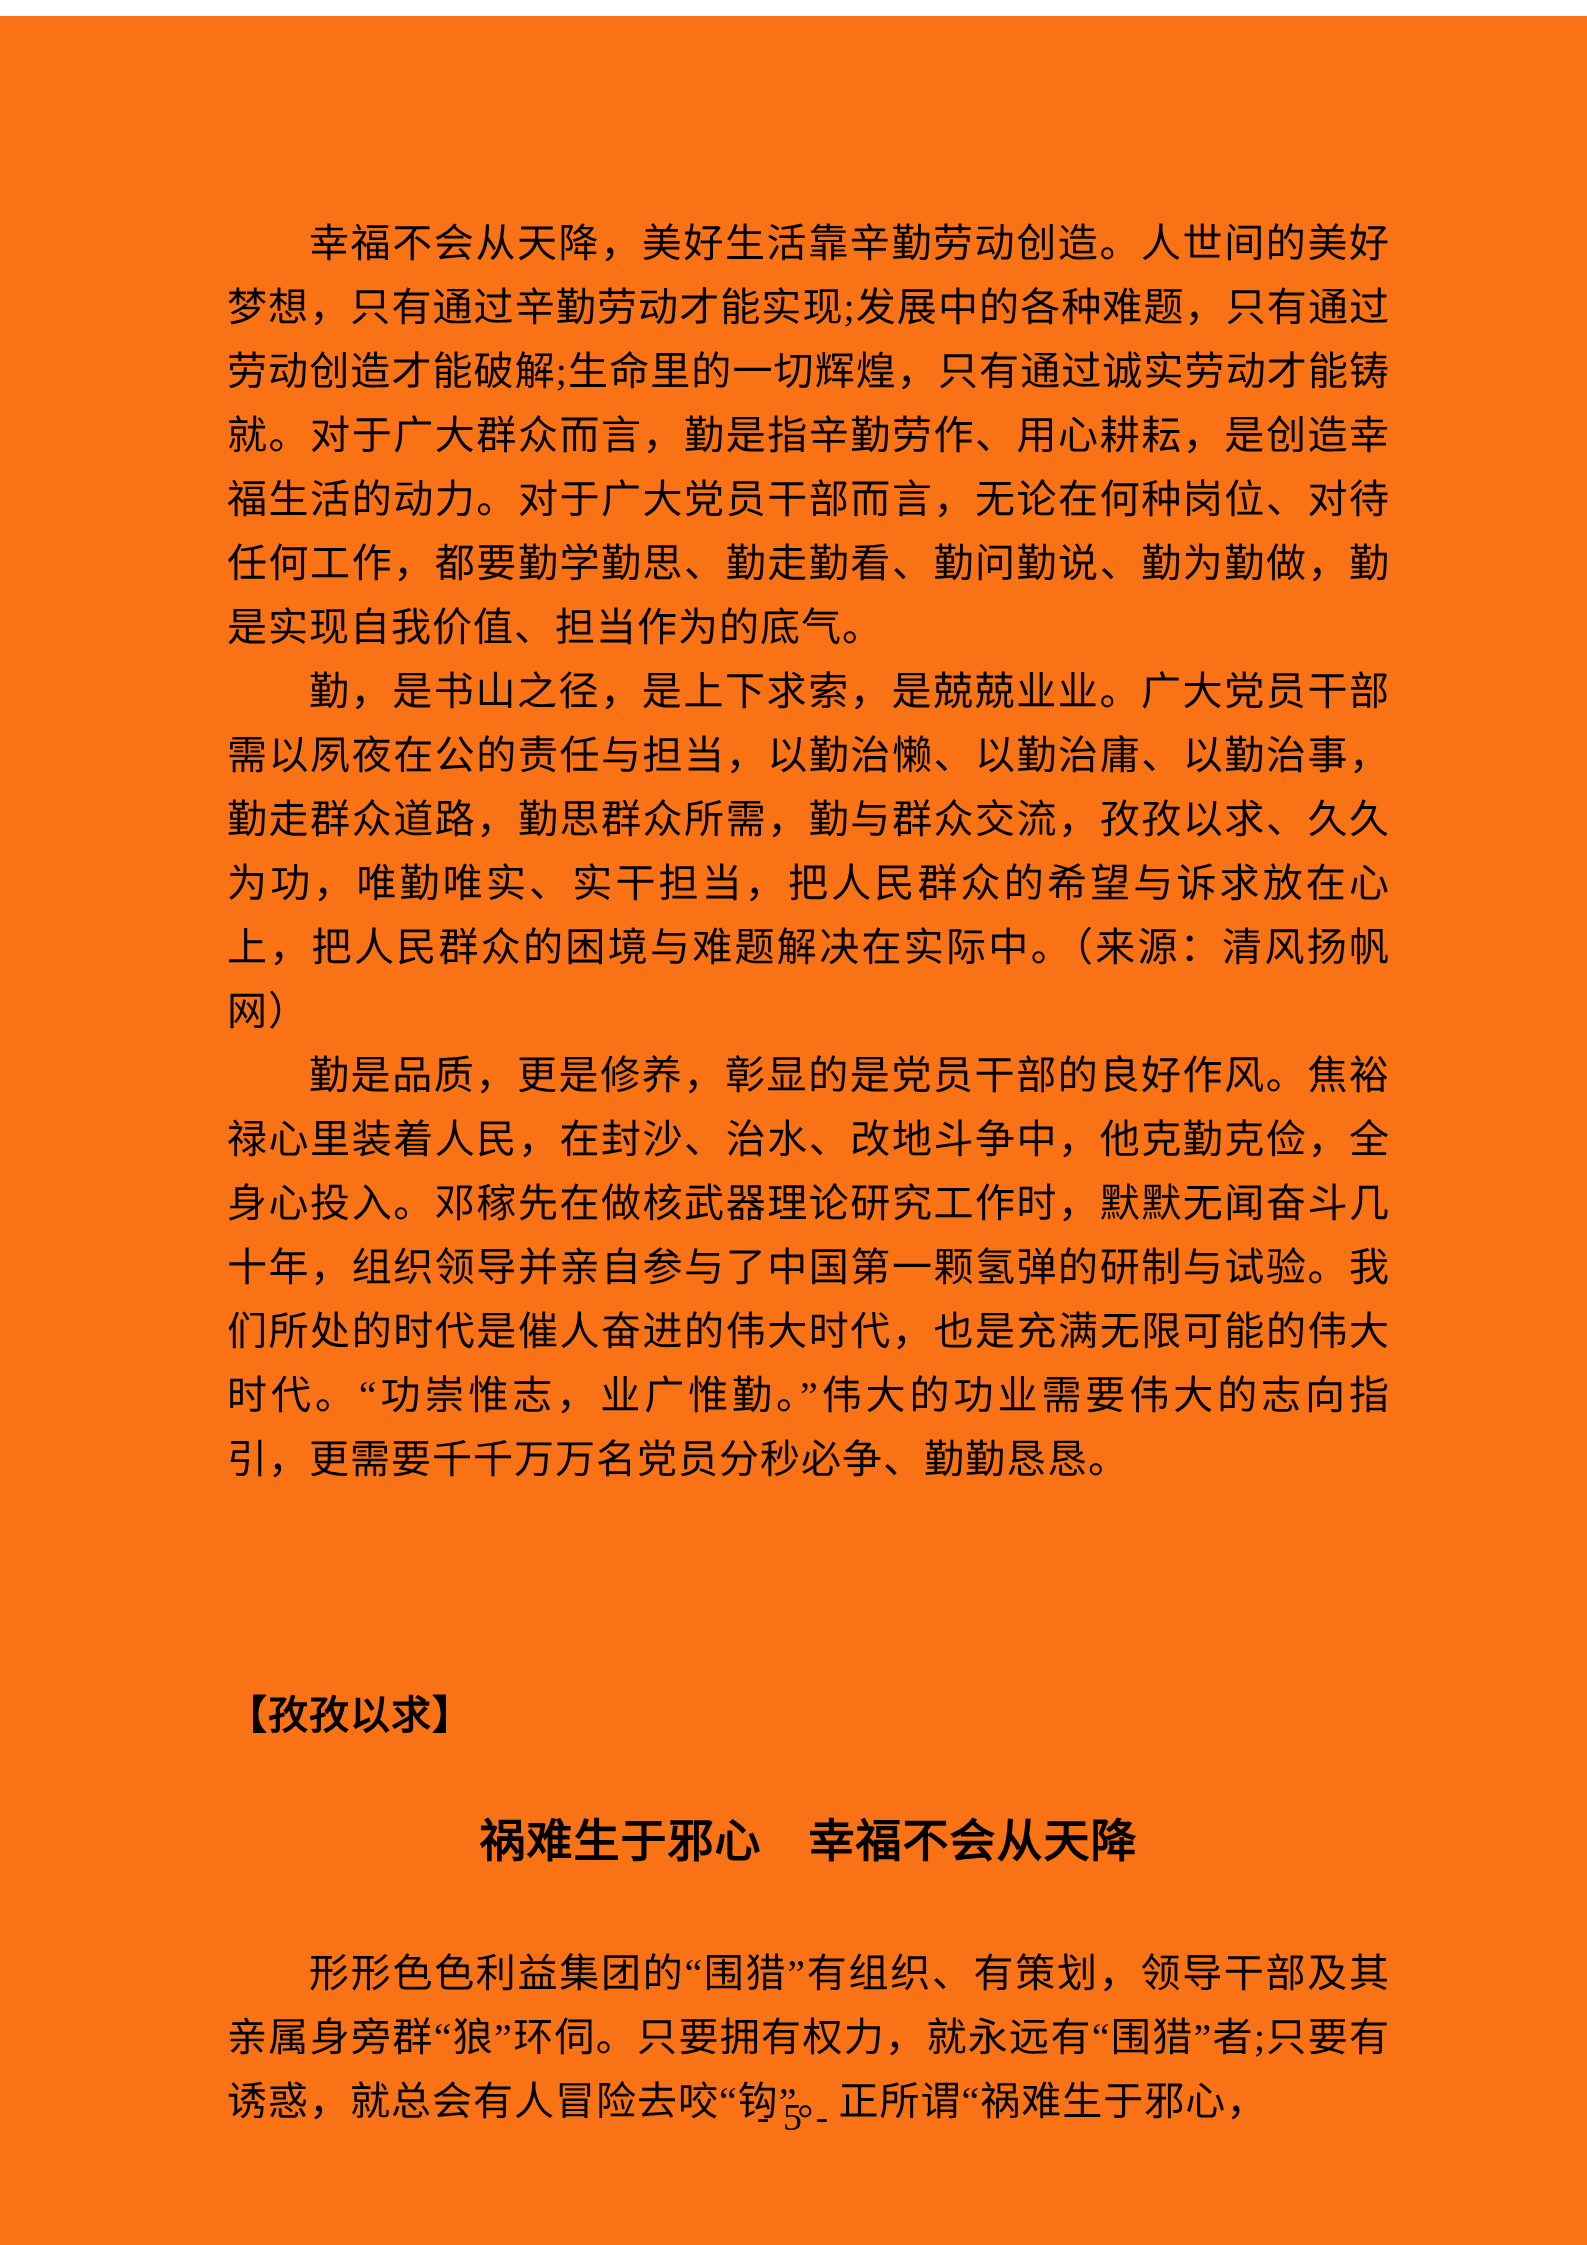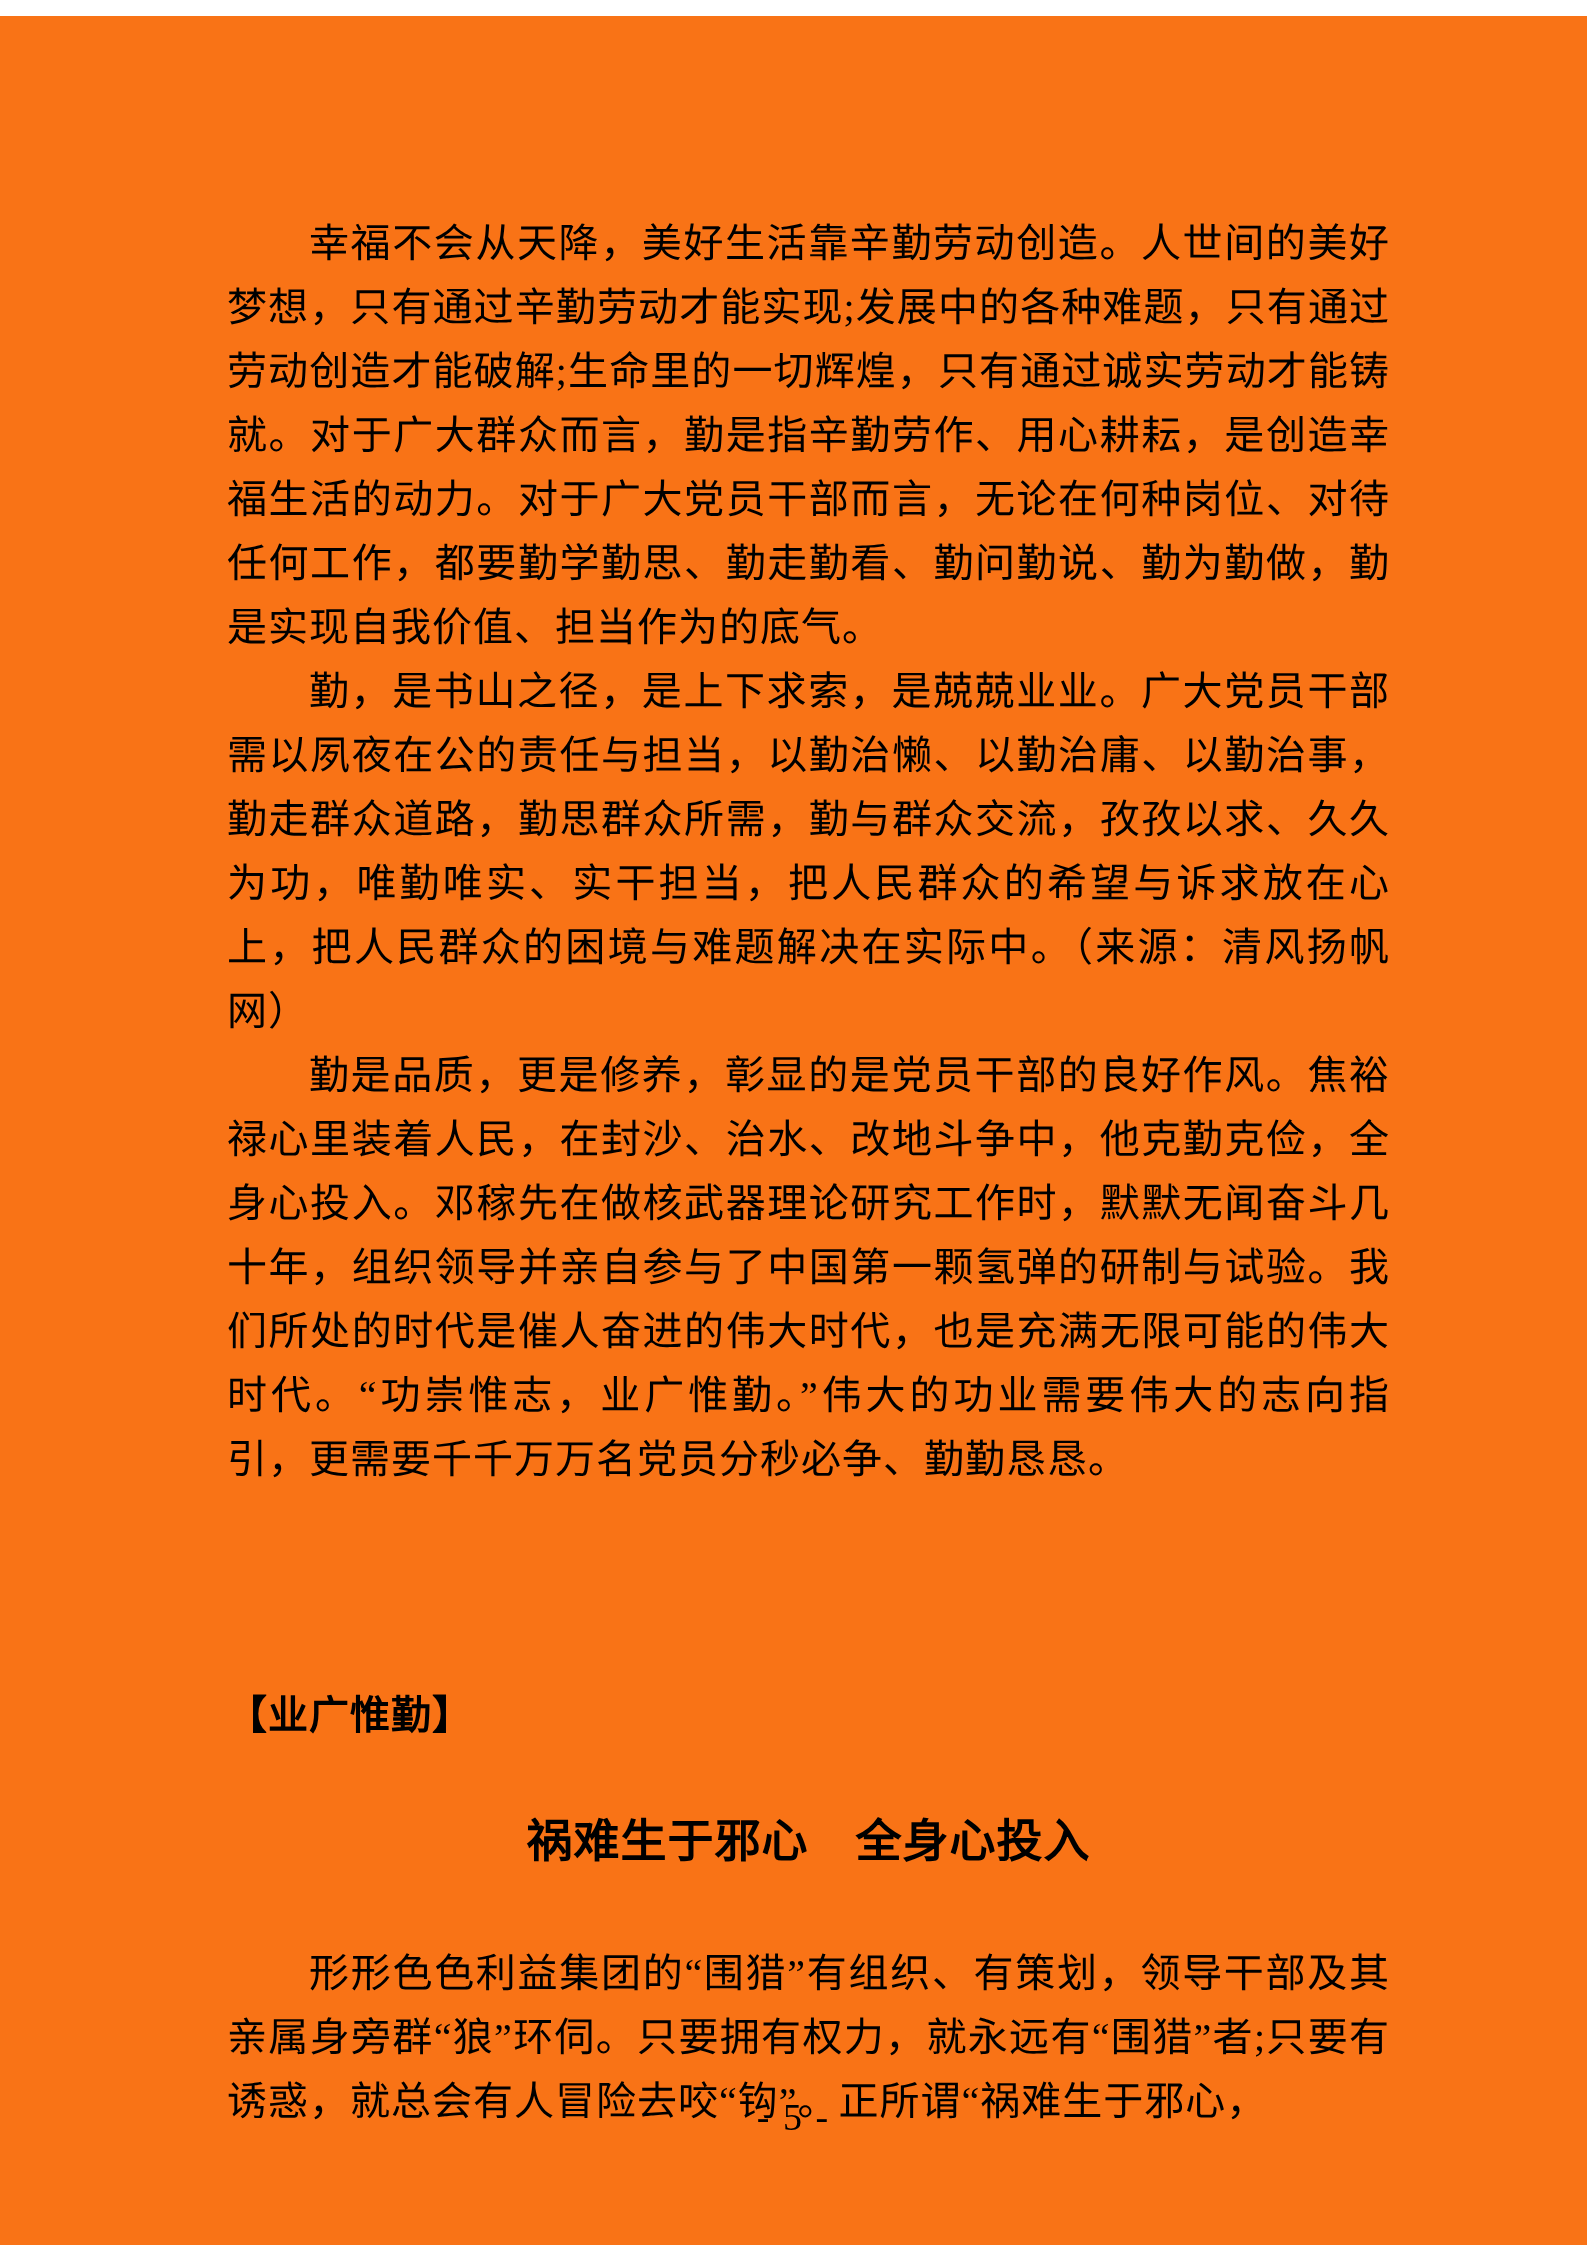--- a/index.html
+++ b/index.html
@@ -68,22 +68,22 @@
 
 <div class="page">
   <div class="content">
 
     <p class="body-para">幸福不会从天降，美好生活靠辛勤劳动创造。人世间的美好梦想，只有通过辛勤劳动才能实现;发展中的各种难题，只有通过劳动创造才能破解;生命里的一切辉煌，只有通过诚实劳动才能铸就。对于广大群众而言，勤是指辛勤劳作、用心耕耘，是创造幸福生活的动力。对于广大党员干部而言，无论在何种岗位、对待任何工作，都要勤学勤思、勤走勤看、勤问勤说、勤为勤做，勤是实现自我价值、担当作为的底气。</p>
 
     <p class="body-para">勤，是书山之径，是上下求索，是兢兢业业。广大党员干部需以夙夜在公的责任与担当，以勤治懒、以勤治庸、以勤治事，勤走群众道路，勤思群众所需，勤与群众交流，孜孜以求、久久为功，唯勤唯实、实干担当，把人民群众的希望与诉求放在心上，把人民群众的困境与难题解决在实际中。（来源：清风扬帆网）</p>
 
     <p class="body-para">勤是品质，更是修养，彰显的是党员干部的良好作风。焦裕禄心里装着人民，在封沙、治水、改地斗争中，他克勤克俭，全身心投入。邓稼先在做核武器理论研究工作时，默默无闻奋斗几十年，组织领导并亲自参与了中国第一颗氢弹的研制与试验。我们所处的时代是催人奋进的伟大时代，也是充满无限可能的伟大时代。“功崇惟志，业广惟勤。”伟大的功业需要伟大的志向指引，更需要千千万万名党员分秒必争、勤勤恳恳。</p>
 
-    <div class="section-heading">【业广惟勤】</div>
+    <div class="section-heading">【孜孜以求】</div>
 
-    <div class="article-title">祸难生于邪心　全身心投入</div>
+    <div class="article-title">祸难生于邪心　幸福不会从天降</div>
 
     <p class="body-para article-para">形形色色利益集团的“围猎”有组织、有策划，领导干部及其亲属身旁群“狼”环伺。只要拥有权力，就永远有“围猎”者;只要有诱惑，就总会有人冒险去咬“钩”。正所谓“祸难生于邪心，</p>
 
   </div>
 
   <div class="page-number">- 5 -</div>
 </div>
 
 </body></html>

